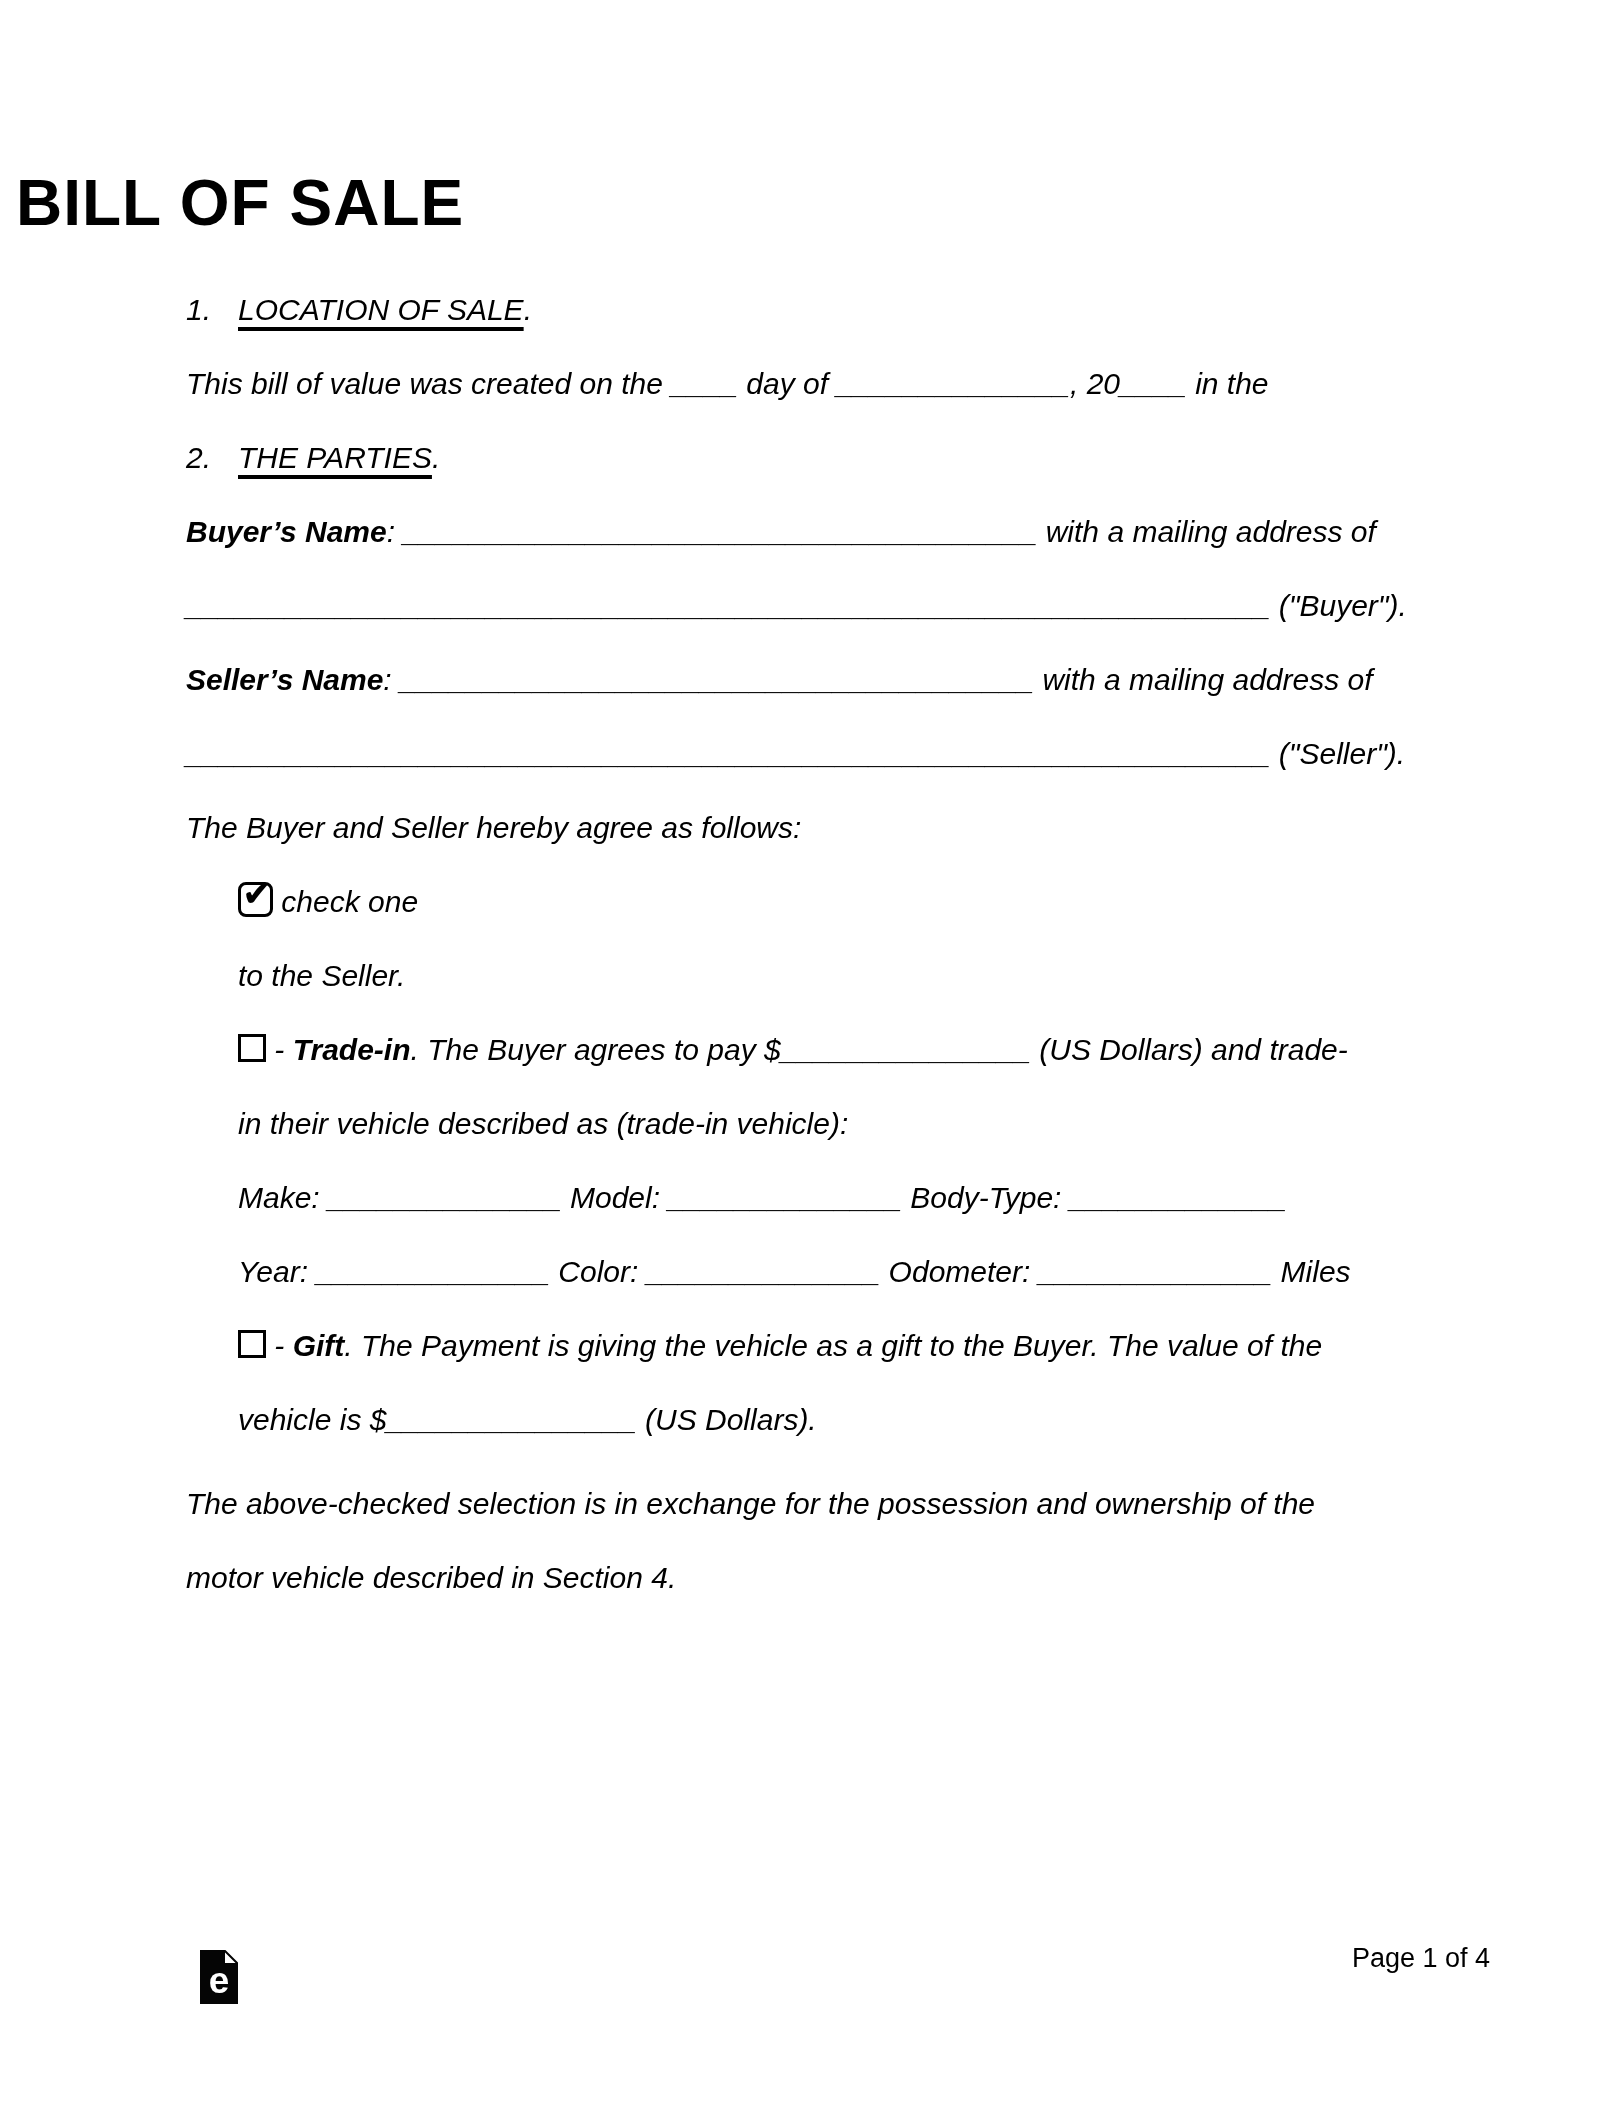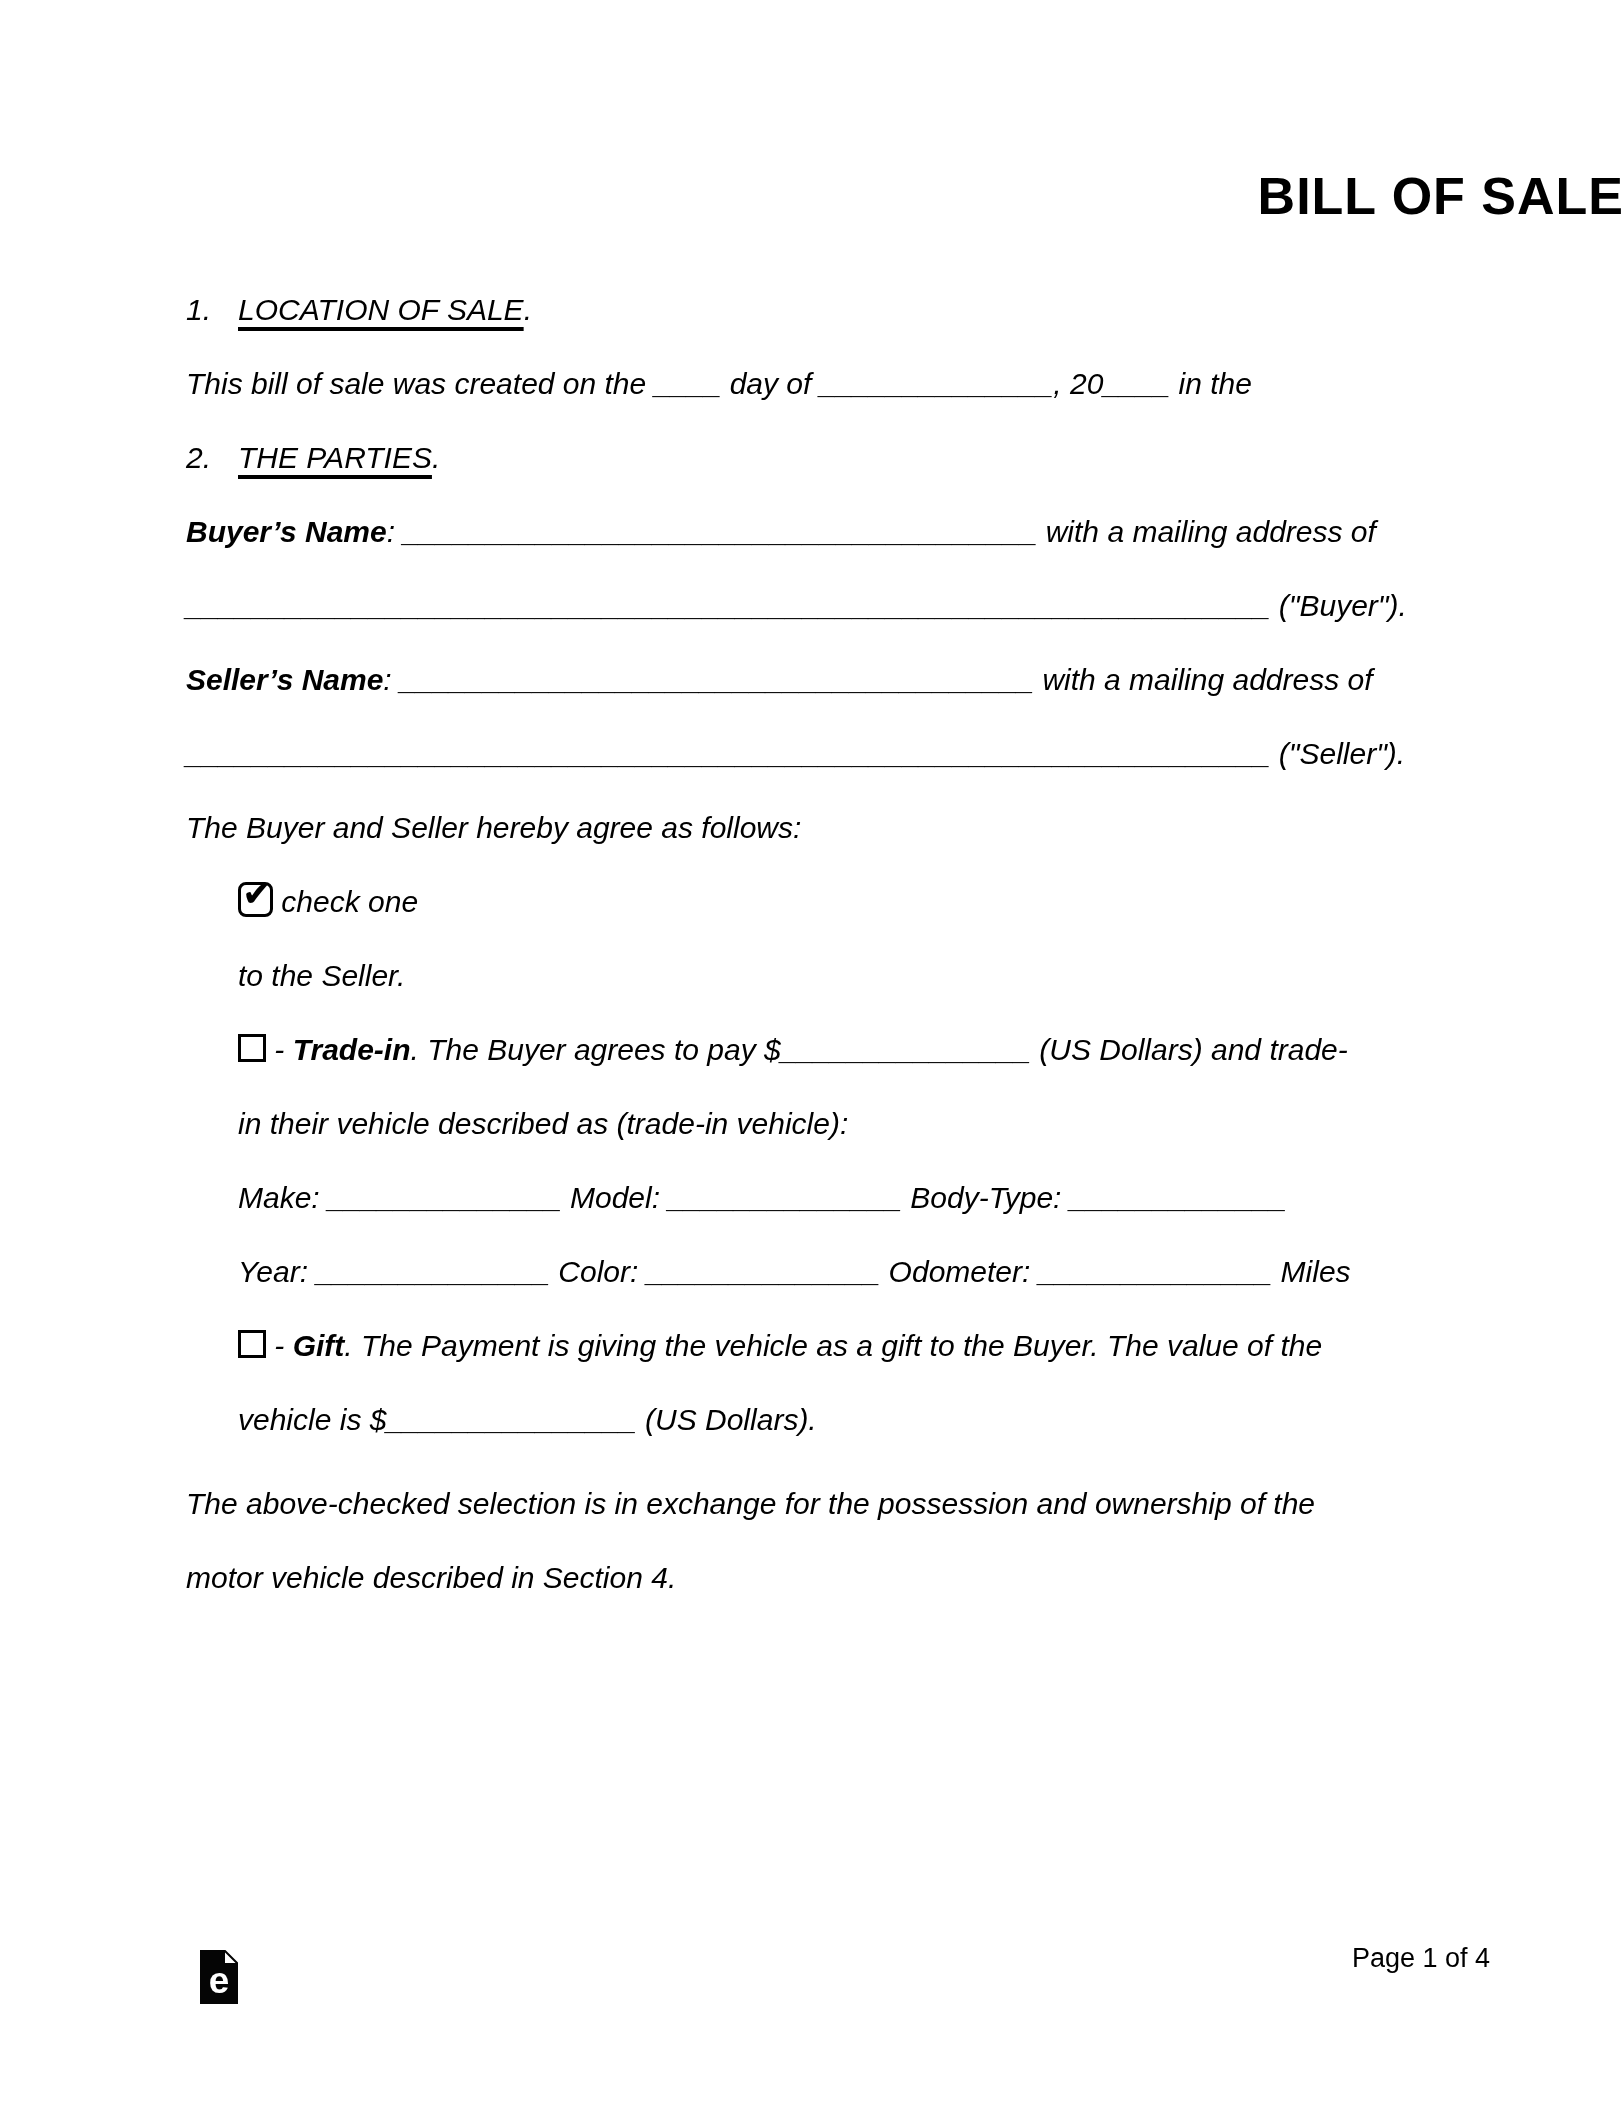--- a/index.html
+++ b/index.html
@@ -8,22 +8,22 @@
     width:1624px; height:2101px;
     margin:0 auto;
     background:#ffffff;
     font-family:"Liberation Sans", sans-serif;
     color:#000;
     overflow:hidden;
   }
   .doc-title {
     position:absolute;
     left:0; right:0; top:166px;
-    text-align:right;
-    font-size:52px;
+    text-align:left;
+    font-size:64px;
     font-weight:bold;
     letter-spacing:1px;
     padding-left:16px;
   }
   .lines {
     position:absolute;
     left:186px; top:273px; right:120px;
   }
   .line {
     height:74px;
@@ -80,21 +80,21 @@
 </style>
 </head>
 <body>
 
 <div class="page">
 
   <div class="doc-title">BILL OF SALE</div>
 
   <div class="lines">
       <div class="line"><span class="num ">1.</span><span class="uline ">LOCATION OF SALE</span><span class="">.</span></div>
-      <div class="line"><span class="">This bill of sale was created on the </span><span class="blank">____</span><span class=""> day of </span><span class="blank">______________</span><span class="">, 20</span><span class="blank">____</span><span class=""> in the</span></div>
+      <div class="line"><span class="">This bill of value was created on the </span><span class="blank">____</span><span class=""> day of </span><span class="blank">______________</span><span class="">, 20</span><span class="blank">____</span><span class=""> in the</span></div>
       <div class="line"><span class="num ">2.</span><span class="uline ">THE PARTIES</span><span class="">.</span></div>
       <div class="line"><span class="bold ">Buyer’s Name</span><span class="">: </span><span class="blank">______________________________________</span><span class=""> with a mailing address of</span></div>
       <div class="line"><span class="blank">_________________________________________________________________</span><span class=""> ("Buyer").</span></div>
       <div class="line"><span class="bold ">Seller’s Name</span><span class="">: </span><span class="blank">______________________________________</span><span class=""> with a mailing address of</span></div>
       <div class="line"><span class="blank">_________________________________________________________________</span><span class=""> ("Seller").</span></div>
       <div class="line"><span class="">The Buyer and Seller hereby agree as follows:</span></div>
       <div class="line indent"><span class="cb-checked"><span class="tick">✔</span></span><span class=""> check one</span></div>
       <div class="line indent"><span class="">to the Seller.</span></div>
       <div class="line indent"><span class="cb-empty"></span><span class=""> - </span><span class="bold ">Trade-in</span><span class="">. The Buyer agrees to pay $</span><span class="blank">_______________</span><span class=""> (US Dollars) and trade-</span></div>
       <div class="line indent"><span class="">in their vehicle described as (trade-in vehicle):</span></div>

